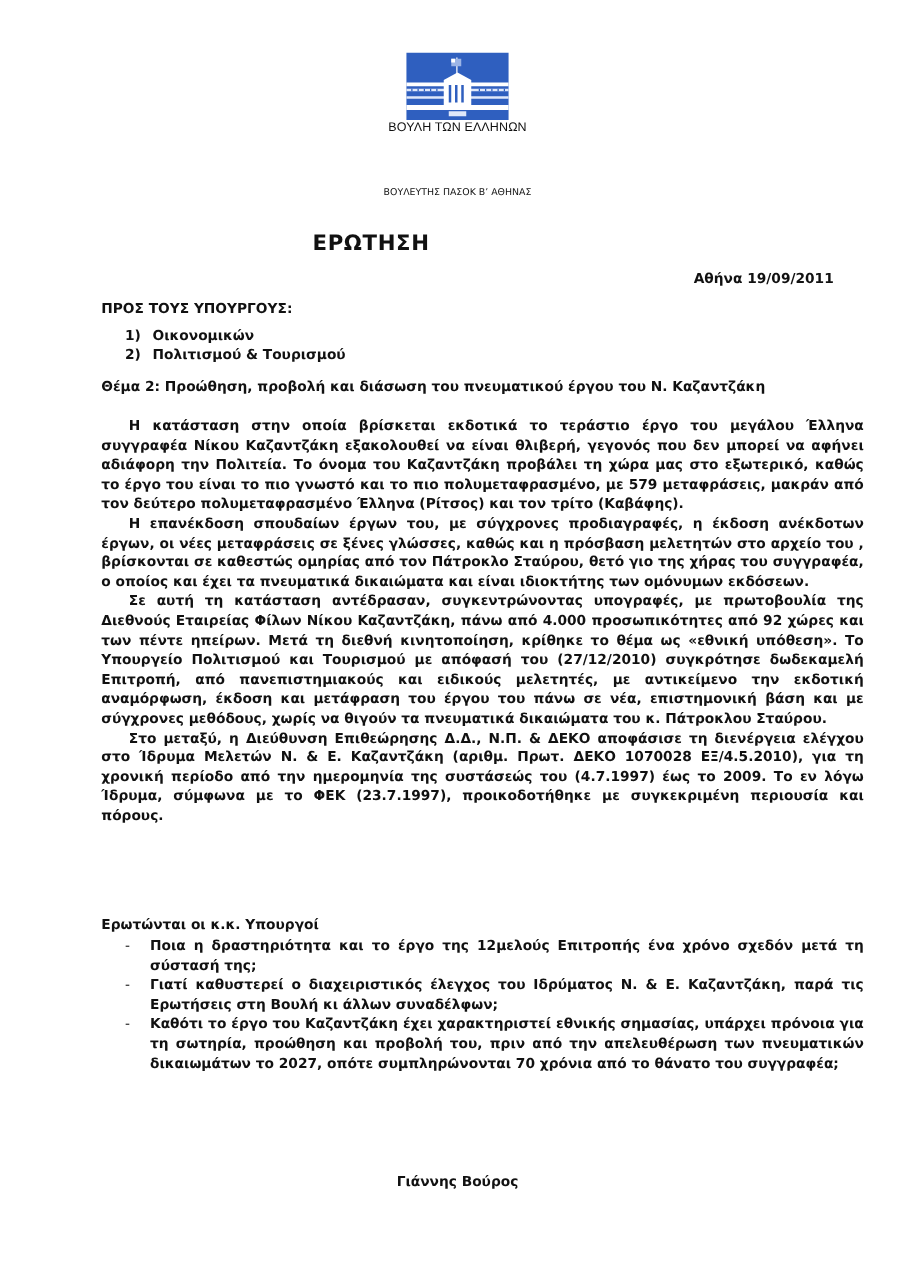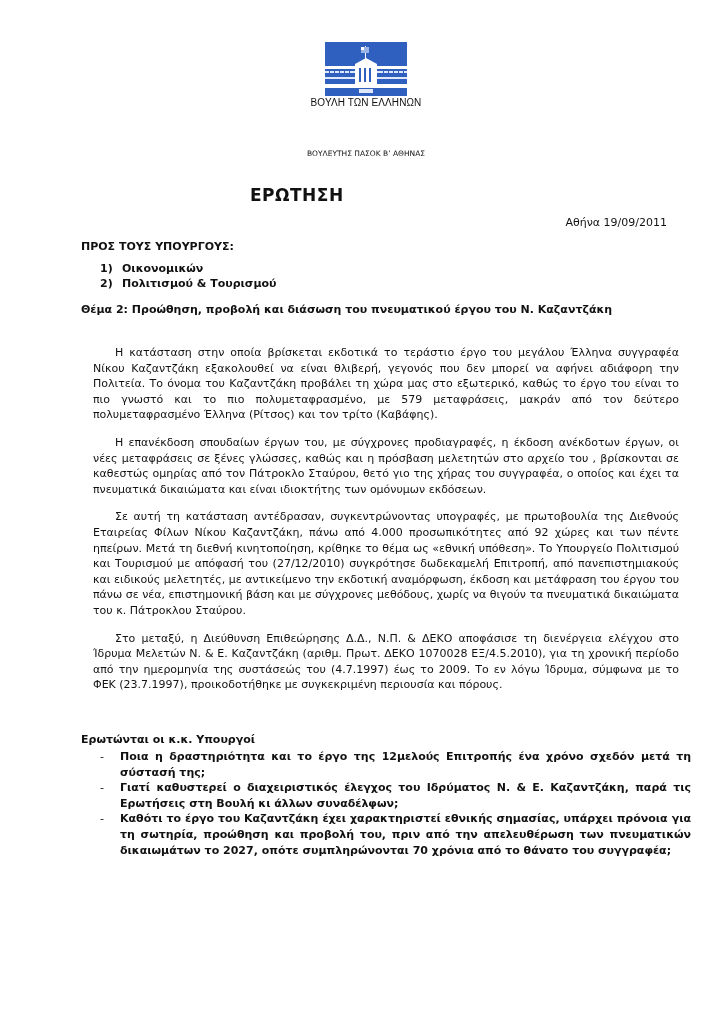--- a/index.html
+++ b/index.html
@@ -3,28 +3,28 @@
   <meta charset="utf-8">
   <style>
     html, body { margin: 0; padding: 0; background: #ffffff; }
     body { width: 724px; height: 1024px; position: relative; overflow: hidden; color: #111; font-family: "DejaVu Sans", sans-serif; }
     .page { position: absolute; left: 0; top: 0; width: 724px; height: 763px; }
     .logo { position: absolute; left: 325px; top: 42px; width: 82px; height: 54px; }
     .logo-caption { position: absolute; left: 300px; top: 97px; width: 132px; text-align: center; font-family: "Liberation Sans", sans-serif; font-size: 10px; letter-spacing: 0.1px; }
     .mp-name { position: absolute; left: 250px; top: 127px; width: 232px; text-align: center; font-weight: bold; font-size: 11px; }
     .mp-role { position: absolute; left: 250px; top: 149px; width: 232px; text-align: center; font-size: 7.5px; }
     .doc-title { position: absolute; left: 250px; top: 185px; width: 232px; font-weight: bold; font-size: 17px; letter-spacing: 0.5px; }
-    .date { position: absolute; right: 57px; top: 216px; font-weight: normal; font-size: 11px; }
+    .date { position: absolute; right: 57px; top: 216px; font-weight: bold; font-size: 11px; }
     .recipients-head { position: absolute; left: 81px; top: 240px; font-weight: bold; font-size: 11px; }
     .ministries { position: absolute; left: 100px; top: 261px; margin: 0; padding: 0; list-style: none; font-weight: bold; font-size: 11px; line-height: 15px; }
     .ministries li { display: flex; }
     .ministries .num { width: 22px; }
     .subject { position: absolute; left: 81px; top: 303px; font-weight: bold; font-size: 11px; }
     .body-text { position: absolute; left: 81px; top: 333px; width: 610px; font-size: 11px; line-height: 15.6px; }
-    .body-text p { margin: 12px; text-indent: 22px; text-align: justify; }
+    .body-text p { margin: 0; text-indent: 22px; text-align: justify; font-weight: bold; }
     .questions-head { position: absolute; left: 81px; top: 733px; font-weight: bold; font-size: 11px; }
     .questions { position: absolute; left: 100px; top: 749px; width: 591px; margin: 0; padding: 0; list-style: none; font-weight: bold; font-size: 11px; line-height: 15.6px; }
     .questions li { display: flex; }
     .questions .dash { width: 20px; flex: none; font-weight: normal; }
     .questions .q { flex: 1; text-align: justify; }
     .sign-role { position: absolute; left: 250px; top: 880px; width: 232px; text-align: center; font-weight: bold; font-size: 11px; }
     .sign-name { position: absolute; left: 250px; top: 939px; width: 232px; text-align: center; font-weight: bold; font-size: 11px; }
   </style>
 </head>
 <body>
@@ -104,14 +104,15 @@
     <li>
       <span class="dash">-</span>
       <span class="q">Γιατί καθυστερεί ο διαχειριστικός έλεγχος του Ιδρύματος Ν. &amp; Ε. Καζαντζάκη, παρά τις Ερωτήσεις στη Βουλή κι άλλων συναδέλφων;</span>
     </li>
     <li>
       <span class="dash">-</span>
       <span class="q">Καθότι το έργο του Καζαντζάκη έχει χαρακτηριστεί εθνικής σημασίας, υπάρχει πρόνοια για τη σωτηρία, προώθηση και προβολή του, πριν από την απελευθέρωση των πνευματικών δικαιωμάτων το 2027, οπότε συμπληρώνονται 70 χρόνια από το θάνατο του συγγραφέα;</span>
     </li>
   </ul>
 
+  <div class="sign-name">Γιάννης Βούρος</div>
 
 </div>
 
 </body></html>

